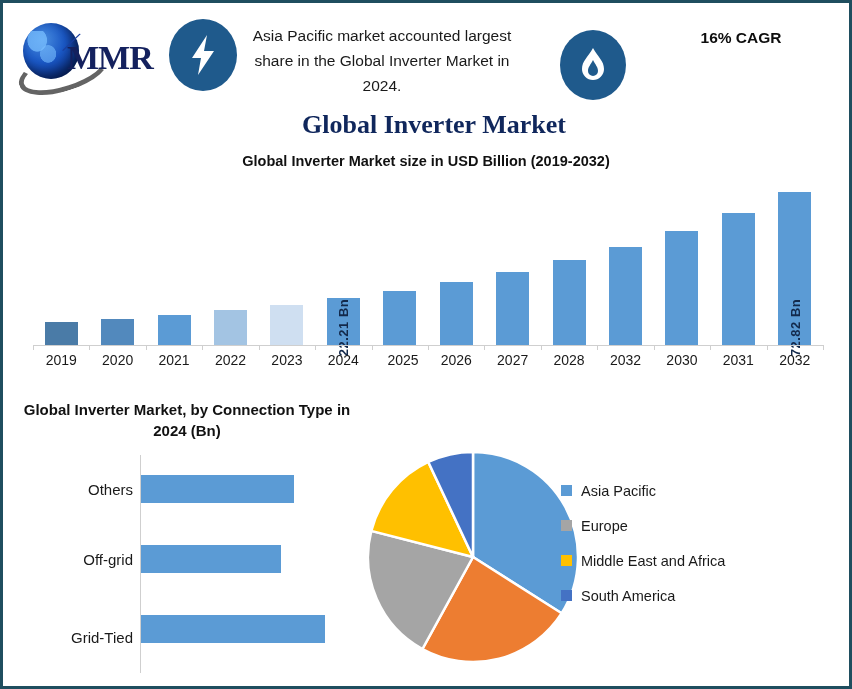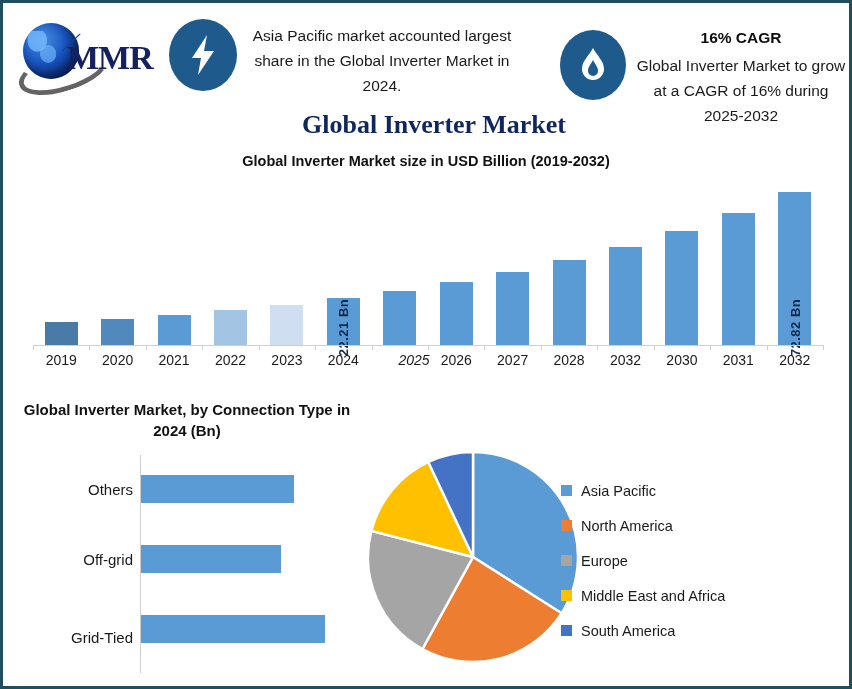--- a/index.html
+++ b/index.html
@@ -176,21 +176,20 @@
     <div class="head-text" id="head-text-left">Asia Pacific market accounted largest share in the Global Inverter Market in 2024.</div>
 
     <div class="circ-icon" id="flame-circle">
       <svg width="28" height="38" viewBox="0 0 28 38" aria-hidden="true">
         <path d="M14 2 C9 11 3 15 3 23 a11 11 0 0 0 22 0 C25 15 19 11 14 2 Z" fill="#ffffff"></path>
         <path d="M14 14 C11.5 19 9 21 9 25 a5 5 0 0 0 10 0 C19 21 16.5 19 14 14 Z" fill="#1f5a8c"></path>
       </svg>
     </div>
 
     <div id="cagr-label">16% CAGR</div>
-    <div class="head-text" id="head-text-right">Global Inverter Market to grow at a CAGR of 16% during 2025-2032</div>
 
     <div id="main-title">Global Inverter Market</div>
   </div>
 
   <div id="bar-chart">
     <div id="bar-chart-title">Global Inverter Market size in USD Billion (2019-2032)</div>
     <div id="bar-plot">
         <div class="vbar" style="left: 11.7143px; height: 23px; background: rgb(74, 123, 167);"></div>
         <div class="vbar" style="left: 68.1429px; height: 26px; background: rgb(82, 137, 189);"></div>
         <div class="vbar" style="left: 124.571px; height: 30px; background: rgb(91, 155, 213);"></div>
@@ -218,21 +217,21 @@
         <div class="year-lbl" style="left: 84.6429px;">2020</div>
         <div class="tick-sep" style="left: 112.857px;"></div>
         <div class="year-lbl" style="left: 141.071px;">2021</div>
         <div class="tick-sep" style="left: 169.286px;"></div>
         <div class="year-lbl" style="left: 197.5px;">2022</div>
         <div class="tick-sep" style="left: 225.714px;"></div>
         <div class="year-lbl" style="left: 253.929px;">2023</div>
         <div class="tick-sep" style="left: 282.143px;"></div>
         <div class="year-lbl" style="left: 310.357px;">2024</div>
         <div class="tick-sep" style="left: 338.571px;"></div>
-        <div class="year-lbl" style="left: 381px; font-style: italic;">2025</div>
+        <div class="year-lbl" style="left: 370px;">2025</div>
         <div class="tick-sep" style="left: 395px;"></div>
         <div class="year-lbl" style="left: 423.214px;">2026</div>
         <div class="tick-sep" style="left: 451.429px;"></div>
         <div class="year-lbl" style="left: 479.643px; text-align: center;">2027</div>
         <div class="tick-sep" style="left: 507.857px;"></div>
         <div class="year-lbl" style="left: 536.071px;">2028</div>
         <div class="tick-sep" style="left: 564.286px;"></div>
         <div class="year-lbl" style="left: 592.5px;">2032</div>
         <div class="tick-sep" style="left: 620.714px;"></div>
         <div class="year-lbl" style="left: 648.929px;">2030</div>
@@ -264,24 +263,20 @@
         <path d="M 110 110 L 59.41586421931992 202.0122014046057 A 105 105 0 0 1 8.29876808149372 83.8875618476903 Z" fill="#a5a5a5" stroke="#ffffff" stroke-width="2.5"></path>
         <path d="M 110 110 L 8.29876808149372 83.8875618476903 A 105 105 0 0 1 65.29317438566734 14.99315949106797 Z" fill="#ffc000" stroke="#ffffff" stroke-width="2.5"></path>
         <path d="M 110 110 L 65.29317438566734 14.99315949106797 A 105 105 0 0 1 109.99999999999999 5 Z" fill="#4472c4" stroke="#ffffff" stroke-width="2.5"></path>
       </svg>
     <div id="pie-legend">
         <div class="legend-row">
           <span class="legend-swatch" style="background: rgb(91, 155, 213);"></span>
           <span class="legend-text">Asia Pacific</span>
         </div>
         <div class="legend-row">
-          <span class="legend-swatch" style="background: rgb(237, 125, 49);"></span>
-          <span class="legend-text">North America</span>
-        </div>
-        <div class="legend-row">
           <span class="legend-swatch" style="background: rgb(165, 165, 165);"></span>
           <span class="legend-text">Europe</span>
         </div>
         <div class="legend-row">
           <span class="legend-swatch" style="background: rgb(255, 192, 0);"></span>
           <span class="legend-text">Middle East and Africa</span>
         </div>
         <div class="legend-row">
           <span class="legend-swatch" style="background: rgb(68, 114, 196);"></span>
           <span class="legend-text">South America</span>

